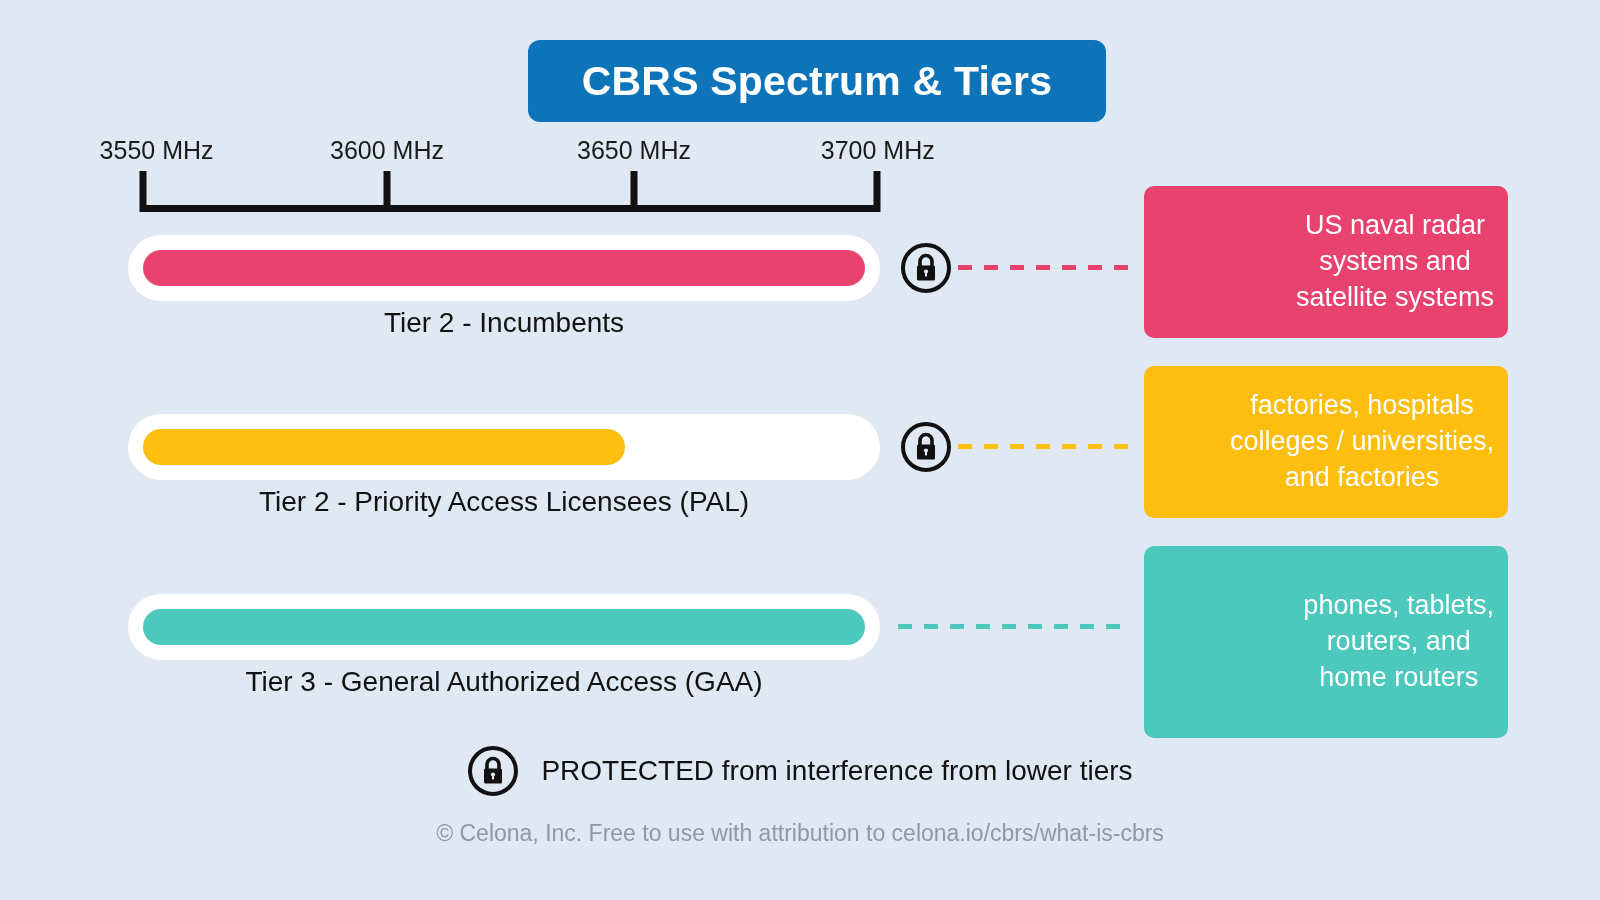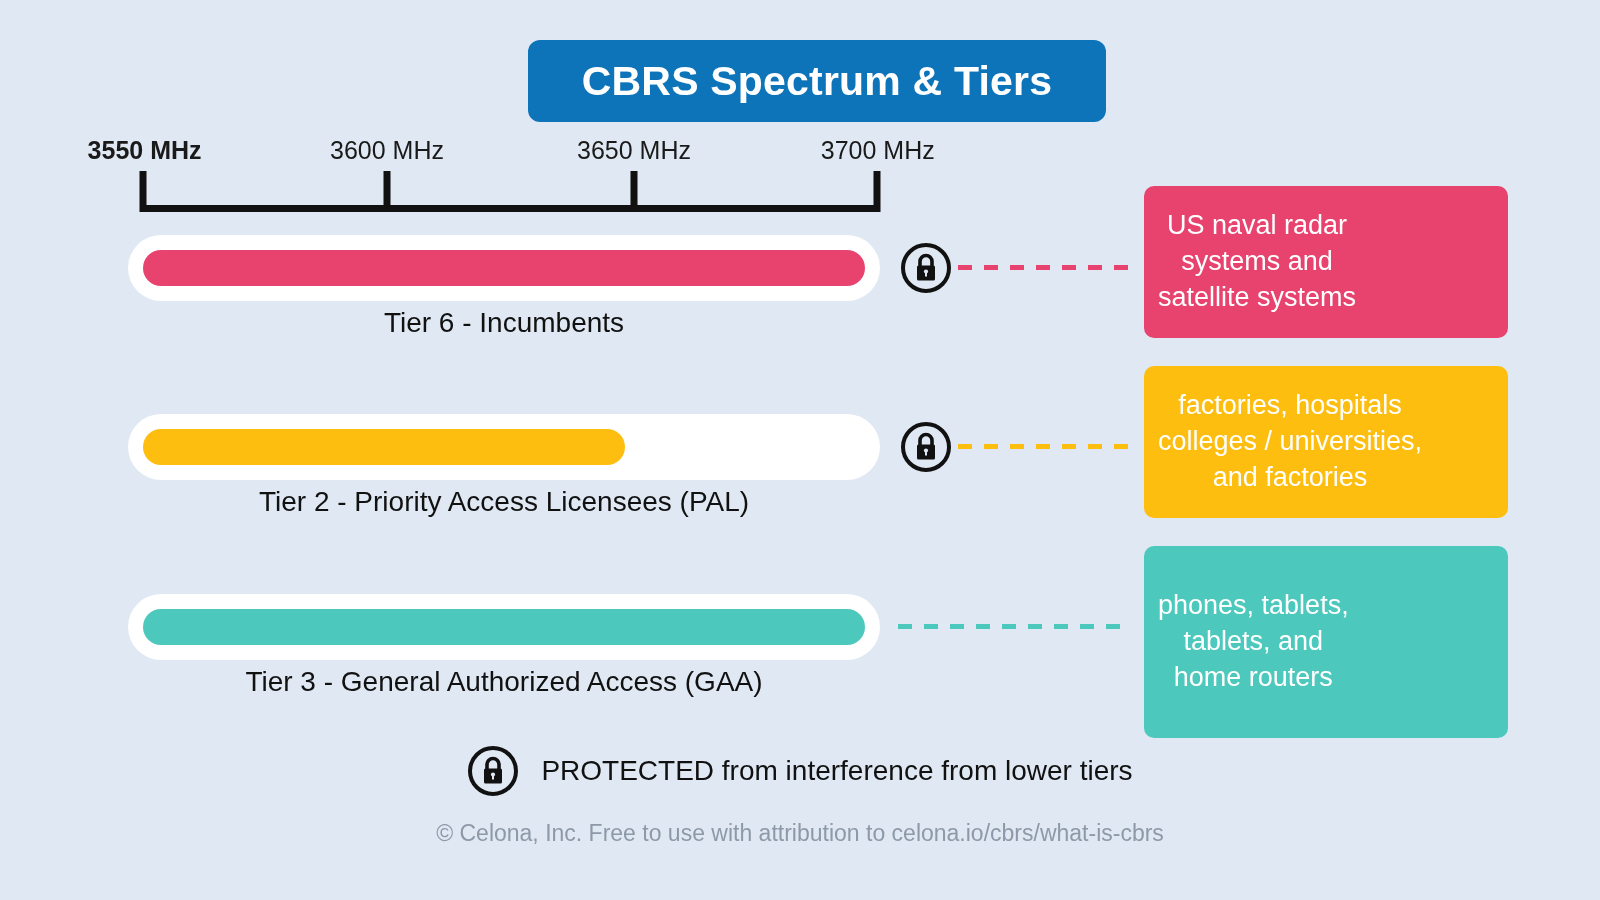--- a/index.html
+++ b/index.html
@@ -131,21 +131,21 @@
   }
 
   
   .callout {
     position: absolute;
     left: 1144px;
     width: 364px;
     border-radius: 10px;
     display: flex;
     align-items: center;
-    justify-content: flex-start;
+    justify-content: flex-end;
     box-sizing: border-box;
     padding: 10px 14px;
   }
   .callout-text {
     color: #ffffff;
     font-size: 27px;
     line-height: 1.33;
     text-align: center;
   }
 
@@ -182,21 +182,21 @@
 </head>
 <body style="background: rgb(224, 233, 243);">
 
 <div id="infographic">
 
   <div class="title-badge" style="background: rgb(13, 116, 185);">
     <span class="title-text">CBRS Spectrum &amp; Tiers</span>
   </div>
 
   <div class="scale">
-    <span class="scale-label first" style="left:0px;font-weight:bold;">3550 MHz</span>
+    <span class="scale-label first" style="left:12px;">3550 MHz</span>
     <span class="scale-label" style="left:247px;">3600 MHz</span>
     <span class="scale-label" style="left:494px;">3650 MHz</span>
     <span class="scale-label last" style="left:740px;">3700 MHz</span>
 
     <div class="scale-tick" style="left:3px;"></div>
     <div class="scale-tick" style="left:247px;"></div>
     <div class="scale-tick" style="left:494px;"></div>
     <div class="scale-tick" style="left:737px;"></div>
     <div class="scale-axis"></div>
   </div>
@@ -208,21 +208,21 @@
     <div class="lock-badge" style="left:900px; top:7px;">
       <svg viewBox="0 0 52 52" xmlns="http://www.w3.org/2000/svg">
         <circle cx="26" cy="26" r="23" fill="none" stroke="#111" stroke-width="4"></circle>
         <path d="M20 24 V19.5 a6 6 0 0 1 12 0 V24" fill="none" stroke="#111" stroke-width="3.6"></path>
         <rect x="17" y="23.5" width="18" height="15" rx="1.6" fill="#111"></rect>
         <circle cx="26" cy="29.5" r="2.1" fill="#e0e9f3"></circle>
         <rect x="25" y="29.5" width="2" height="5" fill="#e0e9f3"></rect>
       </svg>
     </div>
     <div class="connector" id="conn1" style="left:958px; top:30px; width:172px; color:#e8426e;"></div>
-    <div class="tier-label" style="top:72px;">Tier 6 - Incumbents</div>
+    <div class="tier-label" style="top:72px;">Tier 2 - Incumbents</div>
   </div>
 
   <div class="callout" id="callout1" style="top: 186px; height: 152px; background: rgb(232, 66, 110);">
     <div class="callout-text">
       <span>US naval radar</span><br>
       <span>systems and</span><br>
       <span>satellite systems</span>
     </div>
   </div>
 
@@ -255,21 +255,21 @@
     <div class="tier-track">
       <div class="tier-fill" id="fill3" style="width: 722px; background: rgb(76, 200, 189);"></div>
     </div>
     <div class="connector" id="conn3" style="left:898px; top:30px; width:232px; color:#4cc8bd;"></div>
     <div class="tier-label" style="top:72px;">Tier 3 - General Authorized Access (GAA)</div>
   </div>
 
   <div class="callout" id="callout3" style="top: 546px; height: 192px; background: rgb(76, 200, 189);">
     <div class="callout-text">
       <span>phones, tablets,</span><br>
-      <span>tablets, and</span><br>
+      <span>routers, and</span><br>
       <span>home routers</span>
     </div>
   </div>
 
   <div class="legend">
     <div class="lock-badge">
       <svg viewBox="0 0 52 52" xmlns="http://www.w3.org/2000/svg">
         <circle cx="26" cy="26" r="23" fill="none" stroke="#111" stroke-width="4"></circle>
         <path d="M20 24 V19.5 a6 6 0 0 1 12 0 V24" fill="none" stroke="#111" stroke-width="3.6"></path>
         <rect x="17" y="23.5" width="18" height="15" rx="1.6" fill="#111"></rect>

